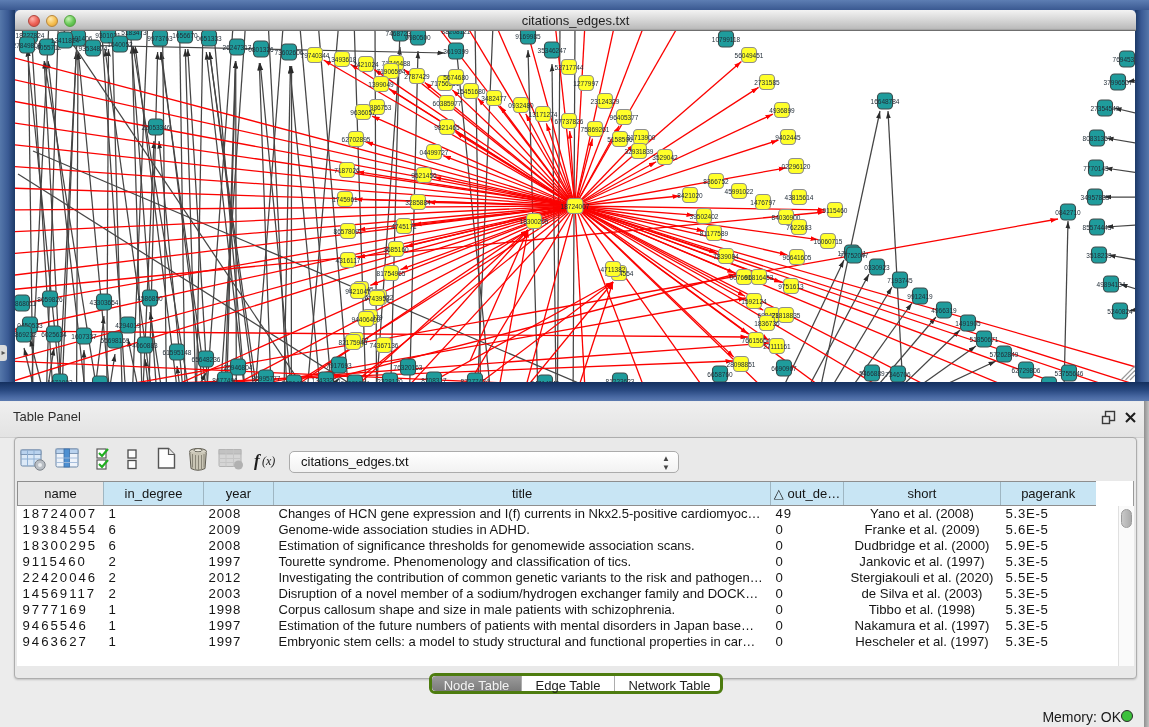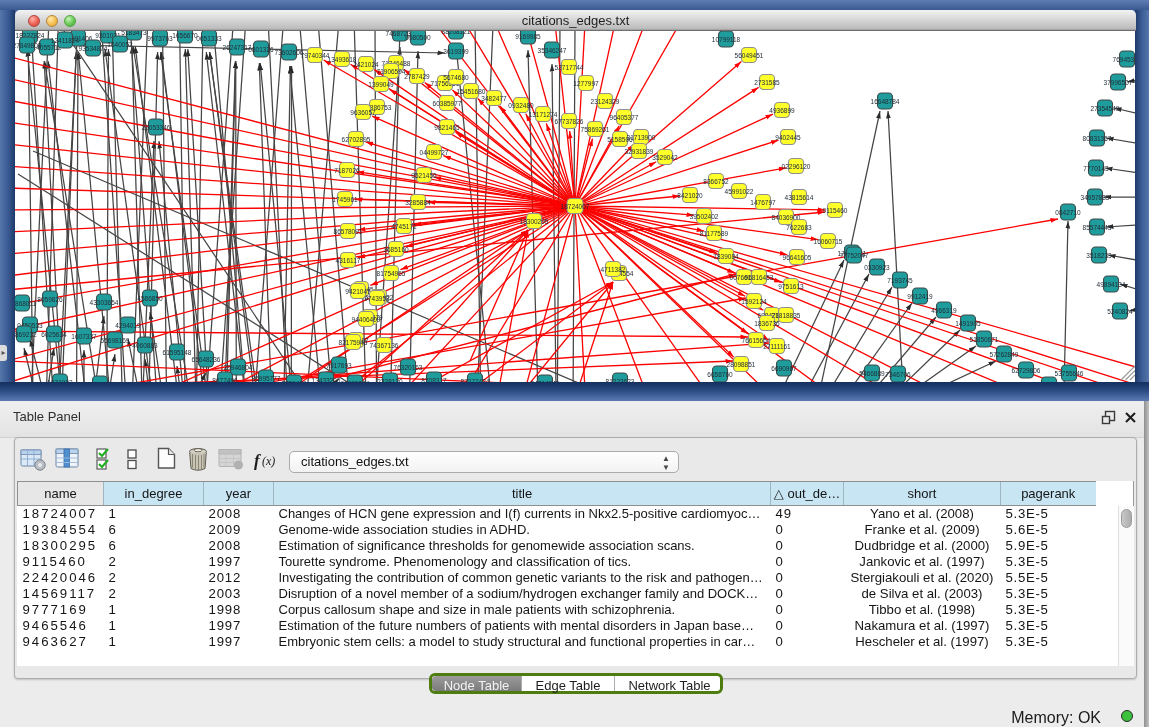--- a/index.html
+++ b/index.html
@@ -29,21 +29,21 @@
 td.c1{letter-spacing:2px} td.c2,td.c3,td.c5{letter-spacing:0.8px} td.c4{font-size:13px} td.c7{letter-spacing:0.7px}
 table.data td.c6{text-align:center;padding:0}
 table.data tr{height:16px}
 #tblwrap{position:absolute;left:17px;top:481px;width:1117px;height:185px;background:#fff;border-right:1px solid #9a9a9a}
 #sbar{position:absolute;left:1118px;top:506px;width:16px;height:160px;background:#fafafa;border-left:1px solid #e0e0e0}
 #sbar .thumb{position:absolute;left:2px;top:3px;width:11px;height:19px;background:linear-gradient(90deg,#c9c9c9,#ababab);border:1px solid #9b9b9b;border-radius:6px}
 
 #tabs{position:absolute;left:429px;top:673px;width:294px;height:21px;background:#fff;border:3px solid #4d7c0f;border-radius:6px;display:flex;font-size:13px;color:#1e1e1e;text-align:center;line-height:19px}
 #tabs .seg{flex:0 0 auto;border-right:1px solid #adadad}
 #tabs .sel{background:linear-gradient(#9b9b9b,#7b7b7b);color:#f3f3f3;border-radius:4px 0 0 4px}
-#mem{position:absolute;right:48px;top:709px;font-size:16px;color:#1a1a1a}
+#mem{position:absolute;right:28px;top:709px;font-size:14px;color:#1a1a1a}
 #memdot{position:absolute;left:1121px;top:710px;width:12px;height:12px;border-radius:50%;background:#3cc13c;border:1.3px solid #2a2a2a}
 #redge{position:absolute;left:1144px;top:401px;width:5px;height:326px;background:linear-gradient(90deg,#8f8f8f,#c2c2c2)}
 .hr-ico{position:absolute;top:8px;color:#3a3a3a}
 </style></head><body>
 <div id="page">
  <div id="desk">
    <div class="topstrip"></div>
       <div class="leftstrip"></div>
    <div class="rightstrip"></div>
       <div class="botband"></div>

